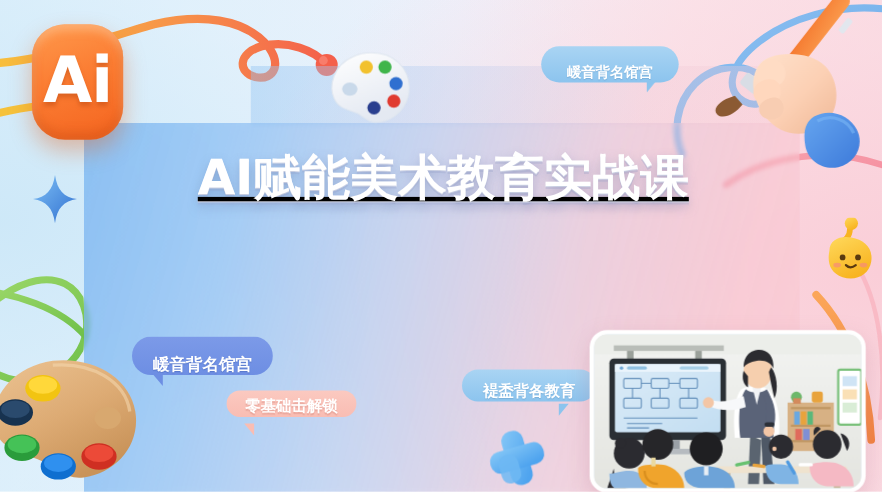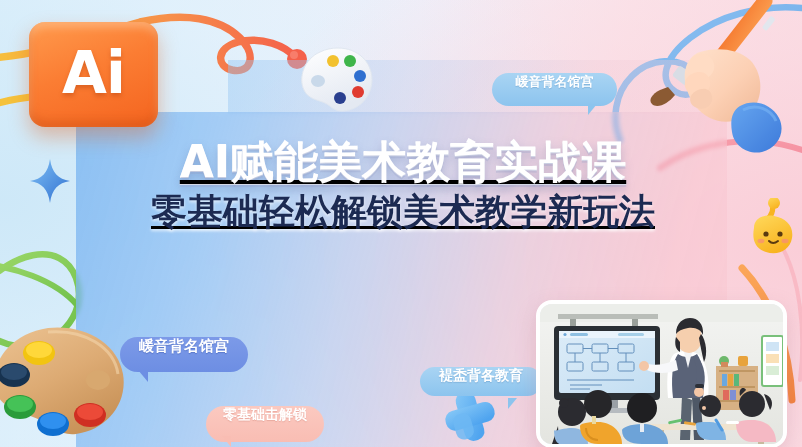--- a/index.html
+++ b/index.html
@@ -31,22 +31,22 @@
     background:linear-gradient(105deg,
        rgba(150,198,243,.45) 0%,
        rgba(186,204,238,.34) 38%,
        rgba(238,200,214,.30) 72%,
        rgba(249,205,214,.34) 100%);
   }
   
   .dec{position:absolute;pointer-events:none;}
   
   .ai-logo{
-    position:absolute;left:29px;top:22px;width:129px;height:105px;
-    border-radius:16px;
+    position:absolute;left:29px;top:22px;width:83px;height:105px;
+    border-radius:30px;
     background:linear-gradient(160deg,#ff9a4d 0%,#fb7d33 45%,#f4641f 100%);
     box-shadow:0 10px 20px rgba(224,98,32,.38), inset 0 -6px 10px rgba(190,70,15,.35), inset 0 5px 9px rgba(255,205,160,.55);
     display:flex;align-items:center;justify-content:center;
   }
   .ai-logo span{
     font-family:"DejaVu Sans","Liberation Sans",sans-serif;
     font-weight:bold;font-size:58px;color:#fff;line-height:1;
     letter-spacing:-1px;
     text-shadow:0 3px 4px rgba(185,70,18,.45);
     transform:translateY(-2px);
@@ -70,24 +70,23 @@
     margin-top:10px;
     font-size:36px;color:#1c2a52;
     text-shadow:0 2px 3px rgba(255,255,255,.65);
     white-space:nowrap;
   }
   
   .pill{
     position:absolute;
     font-family:Liberation Serif, serif;
     font-weight:bold;
-    display:flex;align-items:flex-start;justify-content:center;
+    display:flex;align-items:flex-end;justify-content:center;
     border-radius:999px;
     white-space:nowrap;
-    margin-top:31px;
   }
   .pill::after{
     content:"";position:absolute;width:0;height:0;
   }
   .pill-blue{
     background:linear-gradient(180deg,#a9d4f3 0%,#8cc4ee 100%);
     color:#ffffff;
     text-shadow:0 1px 1px rgba(90,140,185,.4);
   }
   .pill-blue2{
@@ -99,21 +98,21 @@
     background:linear-gradient(180deg,#fbc9c0 0%,#f9bdb3 100%);
     color:#ffffff;
     text-shadow:0 1px 1px rgba(200,120,110,.35);
   }
   .pill-1{left:492px;top:42px;width:125px;height:33px;font-size:13px;}
   .pill-1::after{left:96px;top:31px;border-left:9px solid #8cc4ee;border-bottom:11px solid transparent;border-right:0 solid transparent;}
   .pill-2{left:120px;top:306px;width:128px;height:35px;font-size:15px;}
   .pill-2::after{left:18px;top:33px;border-right:10px solid #6d8ee3;border-bottom:12px solid transparent;}
   .pill-3{left:420px;top:336px;width:122px;height:29px;font-size:14px;}
   .pill-3::after{left:88px;top:31px;border-left:9px solid #8cc4ee;border-bottom:11px solid transparent;}
-  .pill-4{left:206px;top:375px;width:118px;height:36px;font-size:14px;}
+  .pill-4{left:206px;top:355px;width:118px;height:24px;font-size:14px;}
   .pill-4::after{left:16px;top:30px;border-right:9px solid #f9bdb3;border-bottom:11px solid transparent;}
   
   .photo{
     position:absolute;left:536px;top:300px;width:243px;height:140px;
     border-radius:16px;border:4px solid #fff;
     box-shadow:0 8px 20px rgba(190,130,150,.30);
     overflow:hidden;background:#dfe8ef;
   }
   .photo svg{display:block;width:100%;height:100%;}
   
@@ -235,21 +234,20 @@
     <path d="M44 80 C35 84, 34 96, 44 100 C54 104, 64 96, 62 87 C60 78, 52 76, 44 80 Z" fill="#ffd7bd"></path>
     <path d="M48 97 C40 101, 40 111, 49 114 C58 117, 66 110, 64 102 C62 94, 55 93, 48 97 Z" fill="#f8cdb2"></path>
 
     <path d="M92 112 C106 104, 124 110, 131 124 C138 138, 130 154, 114 158
              C100 161, 86 152, 84 138 C82 126, 84 117, 92 112 Z" fill="url(#cuffG)"></path>
     <path d="M95 116 C108 109, 123 115, 128 127" fill="none" stroke="#7ab5f5" stroke-width="3" opacity=".6"></path>
   </svg>
 
   <div class="headline">
     <div class="h-l1">AI赋能美术教育实战课</div>
-    <div class="h-l3">零基础轻松解锁美术教学新玩法</div>
   </div>
 
   <svg class="sparkle" viewBox="0 0 44 48">
     <defs>
       <linearGradient id="spk" x1="0" y1="0" x2="1" y2="1">
         <stop offset="0" stop-color="#7fc0f5"></stop>
           <stop offset="100%" stop-color="#2f6fd0"></stop>
       </linearGradient>
     </defs>
     <path d="M22 2 C24 16, 30 22, 42 24 C30 26, 24 32, 22 46 C20 32, 14 26, 2 24 C14 22, 20 16, 22 2 Z" fill="url(#spk)"></path>

